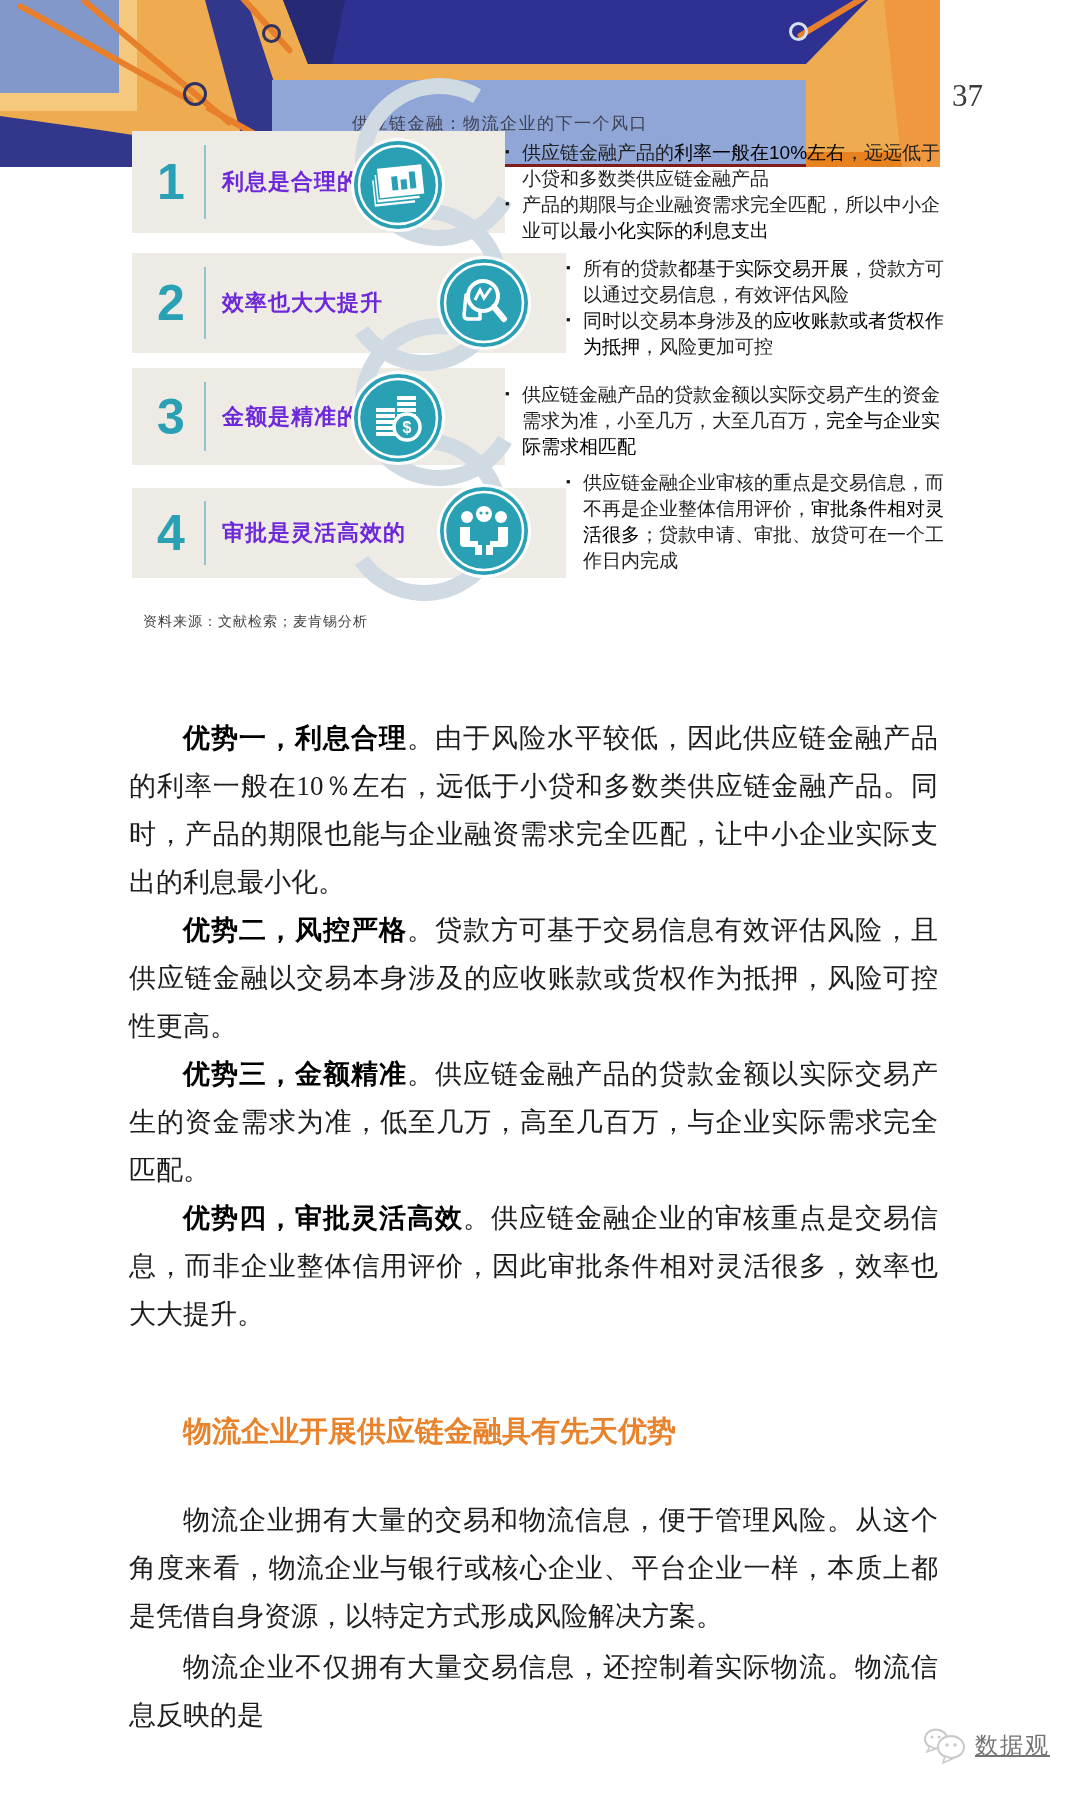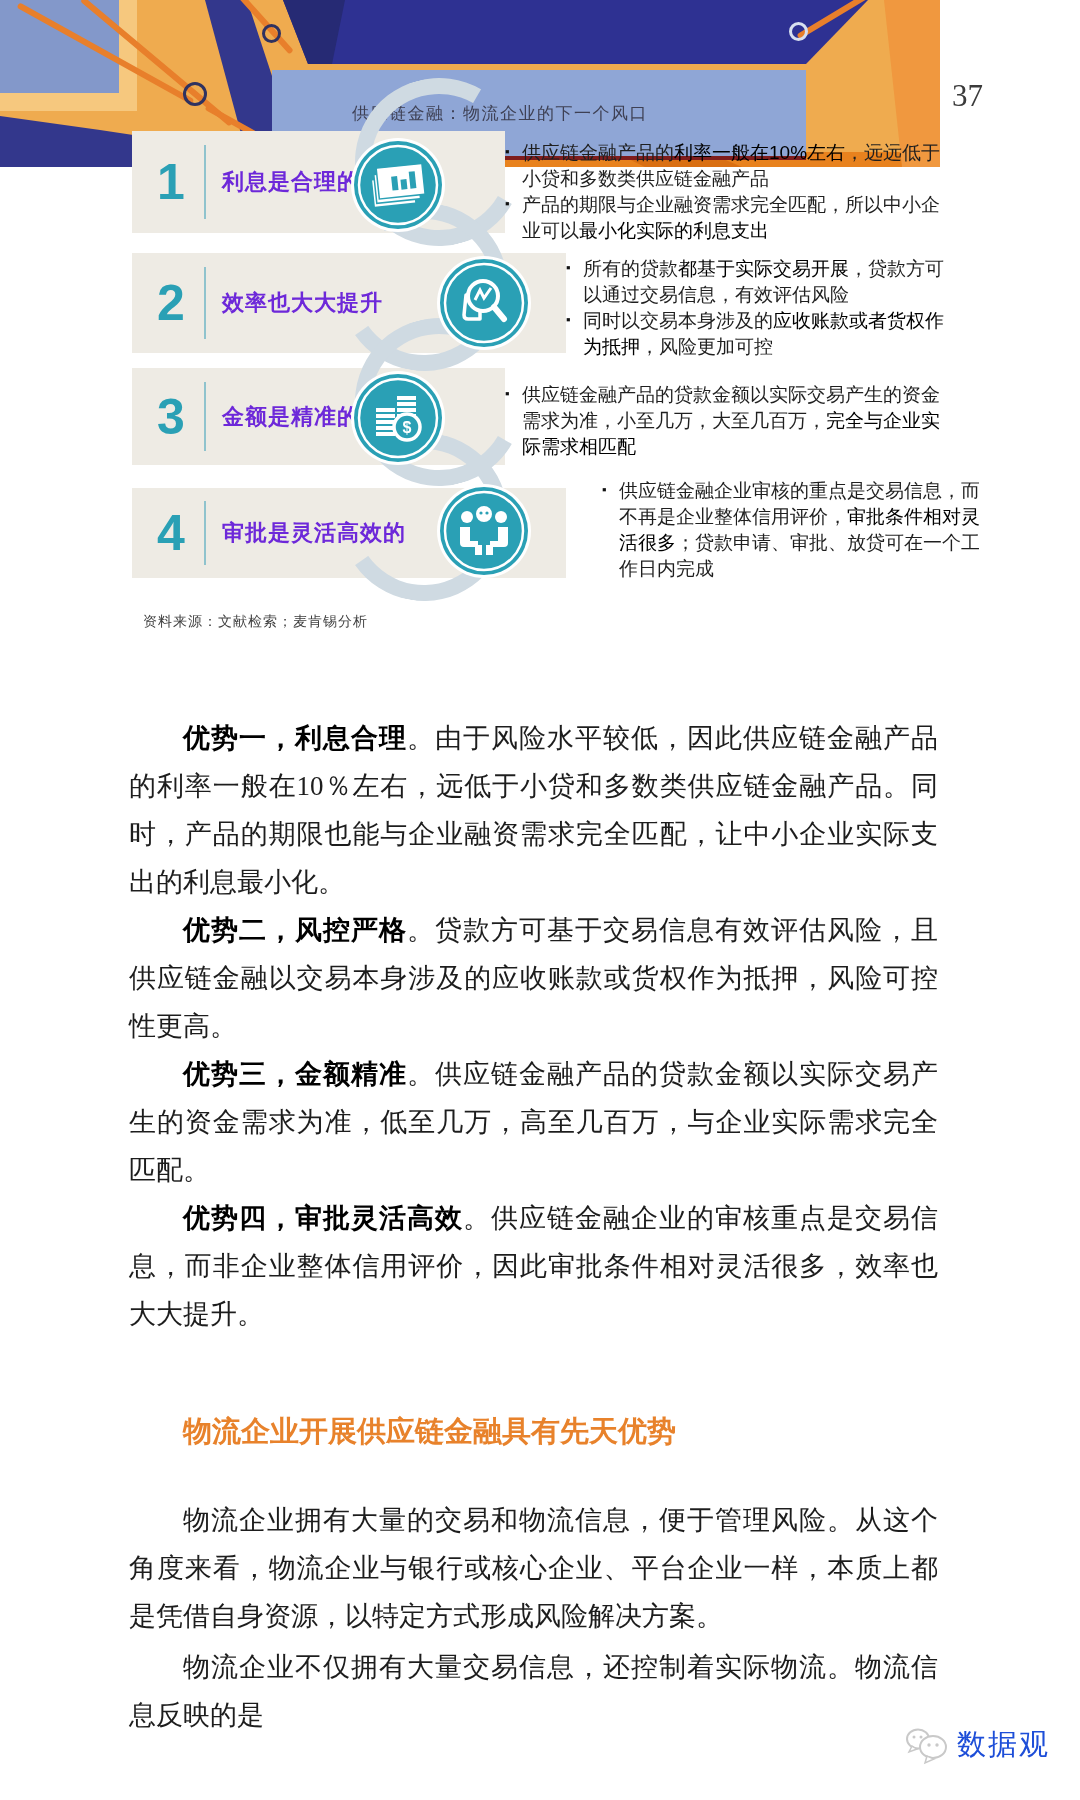--- a/index.html
+++ b/index.html
@@ -30,22 +30,22 @@
   .rope-a {left:18px;top:2px;width:200px;transform:rotate(29deg);}
   .rope-a2{left:206px;top:104px;width:160px;transform:rotate(29deg);}
   .rope-b {left:82px;top:-4px;width:195px;transform:rotate(40deg);}
   .rope-c {left:238px;top:-10px;width:80px;transform:rotate(48deg);}
   .rope-r {left:798px;top:34px;width:88px;transform:rotate(-31deg);}
   .rope-r2{left:795px;top:47px;width:4px;height:17px;background:#2e3192;border-radius:0;}
   .ring{border-radius:50%;background:transparent;box-sizing:border-box;}
   .ring-l {left:183px;top:82px;width:24px;height:24px;border:3px solid #2f3260;}
   .ring-l2{left:262px;top:24px;width:19px;height:19px;border:3px solid #2f3260;}
   .ring-r {left:789px;top:22px;width:19px;height:19px;border:3px solid #d8e0f0;}
-  .b-panel{left:272px;top:70px;width:534px;height:90px;background:#8fa6d6;
-    border-bottom:4px solid #7f1d1d;box-sizing:border-box;}
+  .b-panel{left:272px;top:80px;width:534px;height:90px;background:#8fa6d6;
+    border-bottom:6px solid #7f1d1d;box-sizing:border-box;}
   .b-panel-title{position:absolute;left:80px;top:0;height:86px;display:flex;align-items:center;
     font-size:17px;letter-spacing:1.5px;color:#3e4054;font-family:"Liberation Serif",serif;}
   .page-num{position:absolute;left:952px;top:78px;font-size:31px;color:#3b3b3b;
     font-family:"Liberation Serif",serif;}
   
   .fig-title{margin:52px 0 0 120px;font-size:24px;line-height:32px;color:#222222;
     font-family:"Liberation Sans",sans-serif;font-weight:700;}
   .fig{position:relative;height:520px;margin-top:46px;}
   .fband{position:absolute;left:132px;background:#eeebe4;display:flex;align-items:center;
     padding-left:16px;box-sizing:border-box;z-index:1;}
@@ -72,35 +72,35 @@
   .fi3{left:350px;top:240px;}
   .fi4{left:436px;top:353px;}
   .fbullets{position:absolute;margin:0;padding:0;list-style:none;z-index:4;
     font-size:19px;line-height:26px;color:#1f1f1f;font-family:"Liberation Serif",serif;}
   .fbullets li{position:relative;padding-left:17px;}
   .fbullets li::before{content:"▪";position:absolute;left:0;top:-1px;font-size:13px;color:#111;}
   .fbullets .bb{font-weight:400;color:#000;font-family:"Liberation Sans",sans-serif;}
   .bl1{left:505px;top:10px;width:442px;}
   .bl2{left:566px;top:126px;width:380px;}
   .bl3{left:505px;top:252px;width:442px;}
-  .bl4{left:566px;top:348px;width:382px;margin-left:36px;}
+  .bl4{left:566px;top:340px;width:382px;}
   .fsource{position:absolute;left:143px;top:483px;font-size:14px;color:#3f3f3f;
     letter-spacing:1px;font-family:"Liberation Serif",serif;}
   
   .bodytext{margin:64px 142px 0 129px;font-size:27px;line-height:48px;color:#1d1d1d;
     text-align:justify;}
   .bodytext p{margin:0;text-indent:2em;}
   .bodytext p b{font-weight:700;color:#000;}
   .section-heading{margin:75px 0 47px 54px;font-size:29px;line-height:36px;color:#e8822b;
     font-family:"Liberation Sans",sans-serif;font-weight:700;text-indent:0;}
   .p-follow{margin-top:3px !important;}
   
   .footer-logo{position:absolute;right:30px;top:1725px;display:flex;align-items:center;gap:8px;}
-  .footer-logo .logo-text{font-size:29px;color:#1d4ed8;letter-spacing:2px;
-    font-family:"Liberation Sans",sans-serif;}
+  .footer-logo .logo-text{font-size:23px;color:#737373;letter-spacing:2px;
+    font-family:"Liberation Sans",sans-serif;text-decoration:underline;}
 </style>
 </head>
 <body>
 
 <div class="banner">
   <div class="b-frame"></div>
   <div class="b-bluerect"></div>
   <div class="b-navy-bl"></div>
   <div class="b-navy-mid"></div>
   <div class="rope rope-a"></div>

